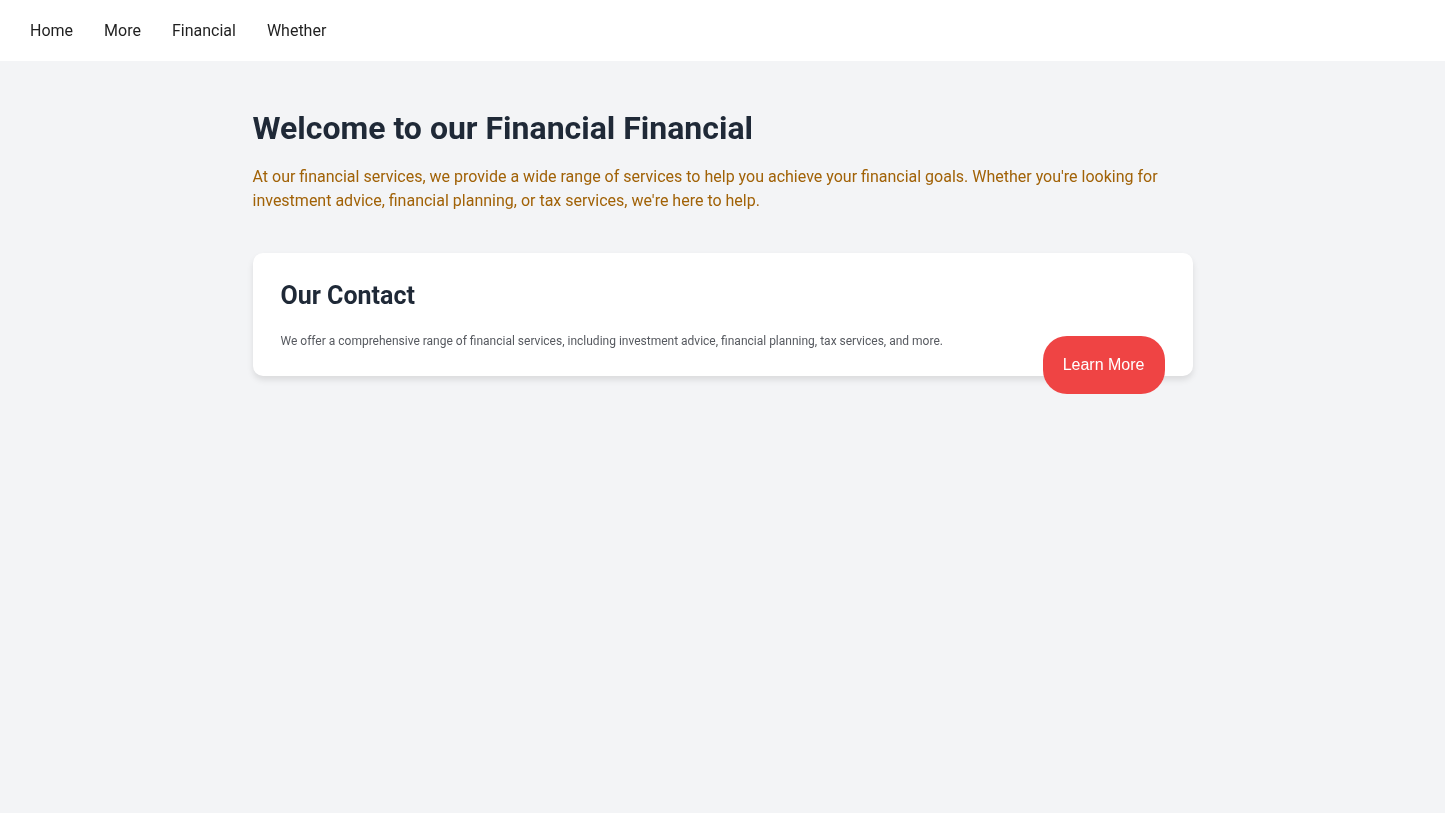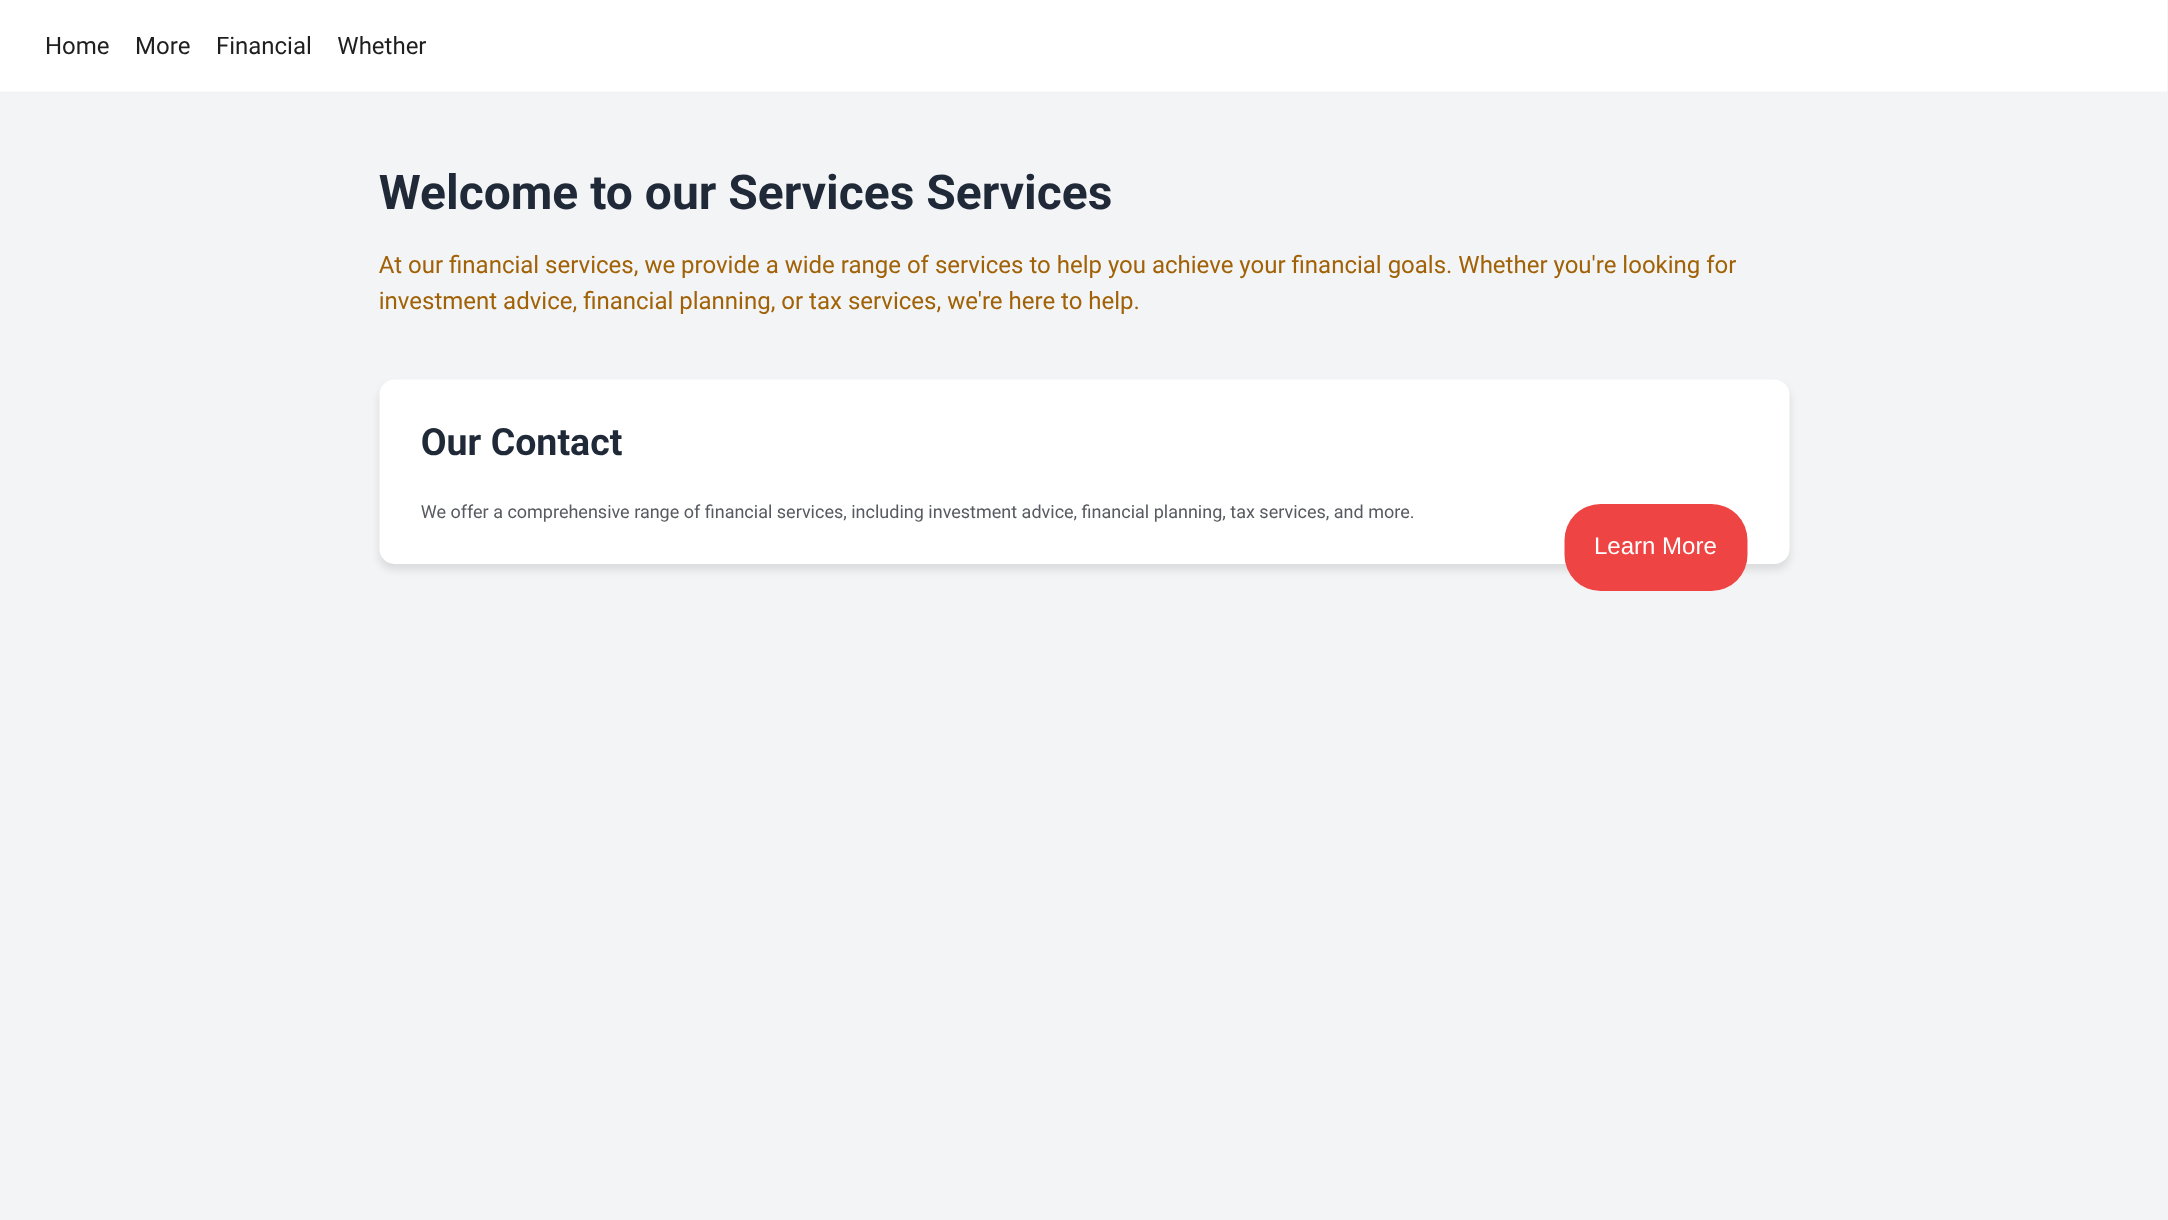--- a/index.html
+++ b/index.html
@@ -16,21 +16,21 @@
 }
 
 nav {
   background-color: #ffffff;
   padding: 21px 30px;
 }
 
 nav ul {
   list-style: none;
   display: flex;
-  gap: 17px;
+  gap: 31px;
 }
 
 nav a {
   color: #1f1f1f;
   text-decoration: none;
   font-size: 16px;
 }
 
 main {
   max-width: 940px;
@@ -100,21 +100,21 @@
     <li>
       <a href="#">Financial</a>
     </li>
     <li>
       <a href="#">Whether</a>
     </li>
   </ul>
 </nav>
 
 <main>
-  <h1 class="page-title">Welcome to our Services Services</h1>
+  <h1 class="page-title">Welcome to our Financial Financial</h1>
   <p class="intro-text">At our financial services, we provide a wide range of services to help you achieve your financial goals. Whether you're looking for investment advice, financial planning, or tax services, we're here to help.</p>
 
   <div class="card">
     <h2 class="card-title">Our Contact</h2>
     <p class="card-description">We offer a comprehensive range of financial services, including investment advice, financial planning, tax services, and more.</p>
     <button class="cta-button">Learn More</button>
   </div>
 </main>
 
 </body></html>

